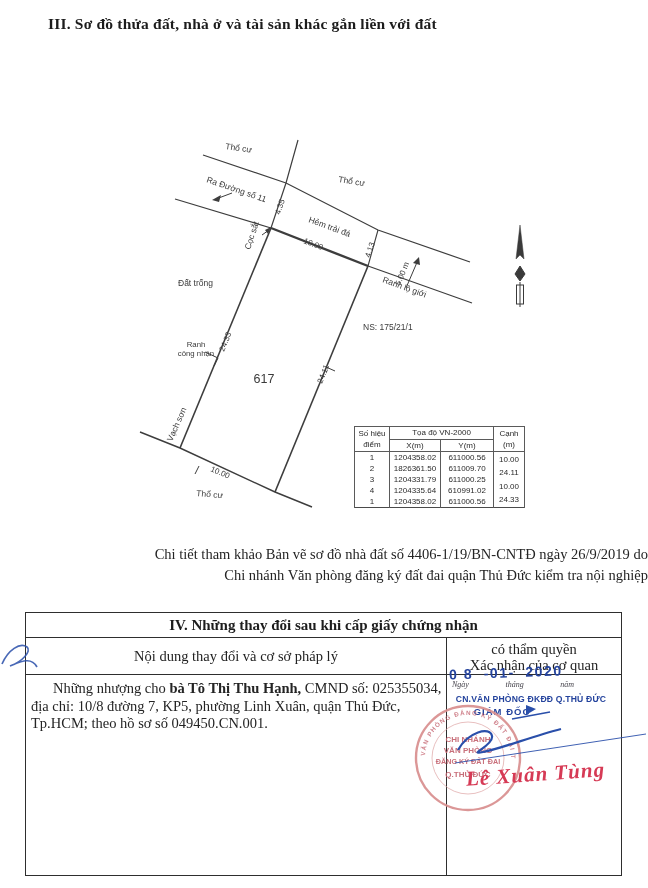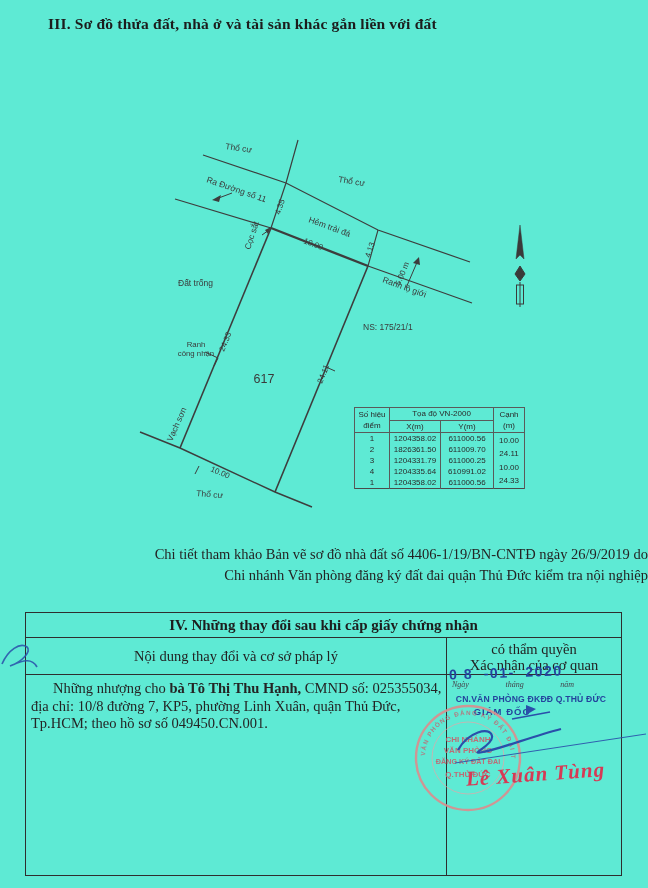--- a/index.html
+++ b/index.html
@@ -1,31 +1,31 @@
 <!DOCTYPE html>
 <html><head>
 <meta charset="utf-8">
 <style>
   html,body{margin:0;padding:0;background:#e8e8e6;}
-  #page{position:relative;width:648px;height:888px;background:#5eead4;overflow:hidden;
+  #page{position:relative;width:648px;height:888px;background:#ffffff;overflow:hidden;
         font-family:"Liberation Serif",serif;color:#222;}
   .abs{position:absolute;}
   
   .sec3-title{left:48px;top:15px;font-size:15.5px;font-weight:bold;letter-spacing:.2px;color:#1c1c1c;}
   
   #diagram{left:0;top:130px;}
   #diagram text{font-family:"Liberation Sans",sans-serif;fill:#3a3a3a;}
   .lbl{font-size:8.5px;}
   .meas{font-size:8px;}
   .plotnum{font-size:12.5px;}
   .small2{font-size:7.8px;}
   
   .coord-title{left:352px;top:390px;width:168px;text-align:center;
       font-family:"Liberation Sans",sans-serif;font-size:10.5px;font-weight:500;color:#2a2a2a;letter-spacing:.2px;}
-  .coord-wrap{left:354px;top:407px;}
+  .coord-wrap{left:354px;top:426px;}
   .coord-wrap table{border-collapse:collapse;font-family:"Liberation Sans",sans-serif;font-size:8px;color:#2a2a2a;
       border:1.4px solid #4a4a4a;}
   .coord-wrap td{border:1px solid #5a5a5a;text-align:center;padding:0 2px;line-height:11.5px;}
   .coord-wrap td.w-pt{width:30px;} .coord-wrap td.w-x{width:46px;} .coord-wrap td.w-y{width:48px;} .coord-wrap td.w-c{width:26px;}
   .coord-wrap tr.d td{border-top:none;border-bottom:none;height:11px;line-height:11px;}
   .coord-wrap td.canh div{line-height:13.5px;}
   
   .note{left:0;top:544px;width:648px;text-align:right;font-size:14.5px;line-height:21px;color:#242424;}
   
   .s4{left:25px;top:612px;width:597px;height:264px;border:1.2px solid #2e2e2e;box-sizing:border-box;}

